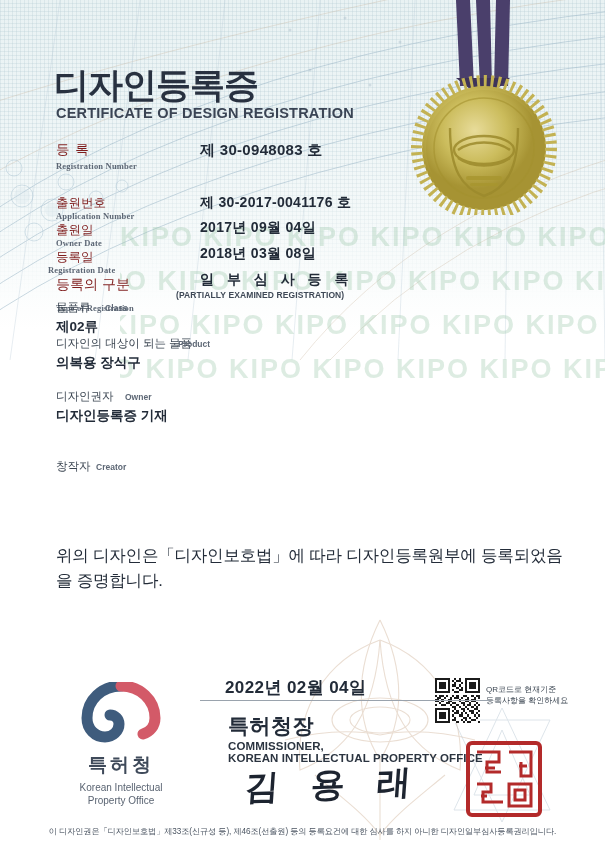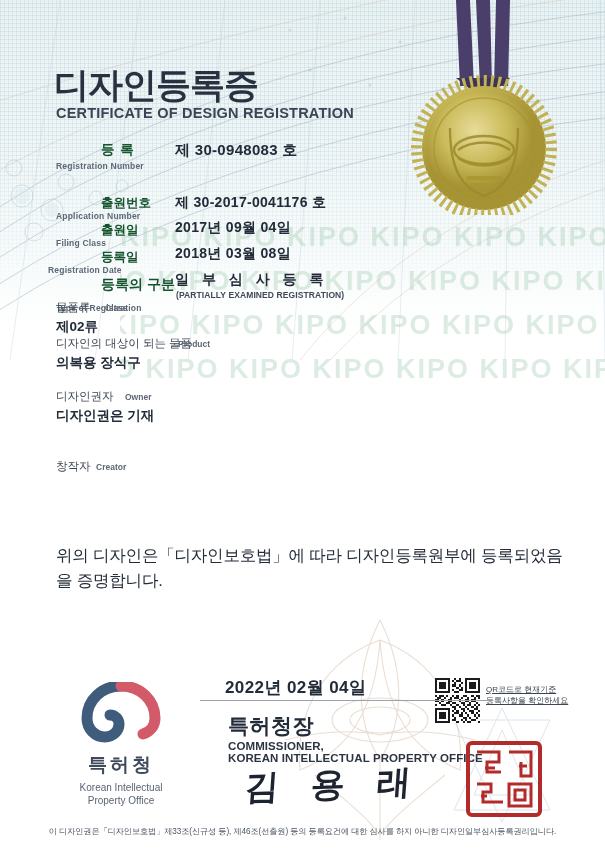--- a/index.html
+++ b/index.html
@@ -62,31 +62,32 @@
     color:#283140;
   }
   .title-en{
     position:absolute;left:56px;top:105px;
     font-size:14.5px;font-weight:bold;letter-spacing:.2px;
     color:#3a4454;
   }
 
   
   .f-label{
-    position:absolute;font-size:13.5px;font-weight:bold;color:#14532d;
+    position:absolute;font-size:13.5px;font-weight:normal;color:#7f1d1d;
     letter-spacing:1px;
-    padding-left:45px;
   }
   .f-sub{
     position:absolute;font-size:8.5px;font-weight:bold;color:#5d6775;
     letter-spacing:.2px;
+    font-family:Liberation Serif, serif;
   }
   .f-val{
     position:absolute;font-size:15px;font-weight:bold;color:#222b38;
     letter-spacing:.3px;
+    margin-left:25px;
   }
   .f-val.sp{letter-spacing:4.5px;}
   .f-val-sub{
     position:absolute;font-size:8.5px;font-weight:bold;color:#3f4957;
     letter-spacing:.1px;
   }
   .f-inline{
     position:absolute;font-size:11.5px;color:#3c4652;font-weight:normal;
   }
   .f-inline-en{
@@ -136,21 +137,20 @@
     letter-spacing:10px;
     transform:skewX(-6deg) rotate(-2deg);
   }
 
   
   .qr{position:absolute;left:435px;top:678px;width:45px;height:45px;}
   .qr-note{
     position:absolute;left:486px;top:684px;
     font-size:8px;line-height:11px;color:#3c4652;font-weight:normal;
     white-space:nowrap;
-    text-decoration:underline;
   }
 
   
   .seal{position:absolute;left:465px;top:740px;width:78px;height:78px;}
 
   
   .logo{position:absolute;left:62px;top:682px;width:118px;height:128px;text-align:center;}
   .logo-mark{width:118px;height:62px;}
   .logo-ko{
     margin-top:4px;font-size:19px;font-weight:bold;color:#3f4a5a;letter-spacing:3px;font-family:Liberation Mono, monospace;
@@ -316,21 +316,21 @@
 
   <div class="f-label" style="left:56px;top:141px">등 록</div>
   <div class="f-sub" style="left:56px;top:161px">Registration Number</div>
   <div class="f-val" style="left:175px;top:141px">제 30-0948083 호</div>
 
   <div class="f-label" style="left:56px;top:195px;font-size:12.5px;letter-spacing:0">출원번호</div>
   <div class="f-sub" style="left:56px;top:211px">Application Number</div>
   <div class="f-val" style="left:175px;top:194px;font-size:14px">제 30-2017-0041176 호</div>
 
   <div class="f-label" style="left:56px;top:222px;font-size:12.5px;letter-spacing:0">출원일</div>
-  <div class="f-sub" style="left:56px;top:238px">Filing Class</div>
+  <div class="f-sub" style="left:56px;top:238px">Owner Date</div>
   <div class="f-val" style="left:175px;top:219px;font-size:14px">2017년 09월 04일</div>
 
   <div class="f-label" style="left:56px;top:249px;font-size:12.5px;letter-spacing:0">등록일</div>
   <div class="f-sub" style="left:48px;top:265px">Registration Date</div>
   <div class="f-val" style="left:175px;top:245px;font-size:14px">2018년 03월 08일</div>
 
   <div class="f-label" style="left:56px;top:276px;font-size:14px;letter-spacing:0">등록의 구분</div>
   <div class="f-sub" style="left:56px;top:303px">Type of Registration</div>
   <div class="f-val sp" style="left:175px;top:271px;font-size:14px">일 부 심 사 등 록</div>
   <div class="f-val-sub" style="left:176px;top:290px">(PARTIALLY EXAMINED REGISTRATION)</div>
@@ -338,21 +338,21 @@
   <div class="f-inline" style="left:56px;top:300px">물품류</div>
   <div class="f-inline-en" style="left:105px;top:303px">Class</div>
   <div class="f-strong" style="left:56px;top:318px">제02류</div>
 
   <div class="f-inline" style="left:56px;top:336px">디자인의 대상이 되는 물품</div>
   <div class="f-inline-en" style="left:178px;top:339px">Product</div>
   <div class="f-strong" style="left:56px;top:354px">의복용 장식구</div>
 
   <div class="f-inline" style="left:56px;top:389px">디자인권자</div>
   <div class="f-inline-en" style="left:125px;top:392px">Owner</div>
-  <div class="f-strong" style="left:56px;top:407px">디자인권은 기재</div>
+  <div class="f-strong" style="left:56px;top:407px">디자인등록증 기재</div>
 
   <div class="f-inline" style="left:56px;top:459px">창작자</div>
   <div class="f-inline-en" style="left:96px;top:462px">Creator</div>
   <div class="f-strong" style="left:56px;top:477px"></div>
 
   <div class="certify-ko">위의 디자인은「디자인보호법」에 따라 디자인등록원부에 등록되었음을 증명합니다.</div>
 
   <svg class="qr" viewBox="0 0 21 21" shape-rendering="crispEdges">
     <rect width="21" height="21" fill="#fff"></rect>
     <g fill="#1b1b1b">

